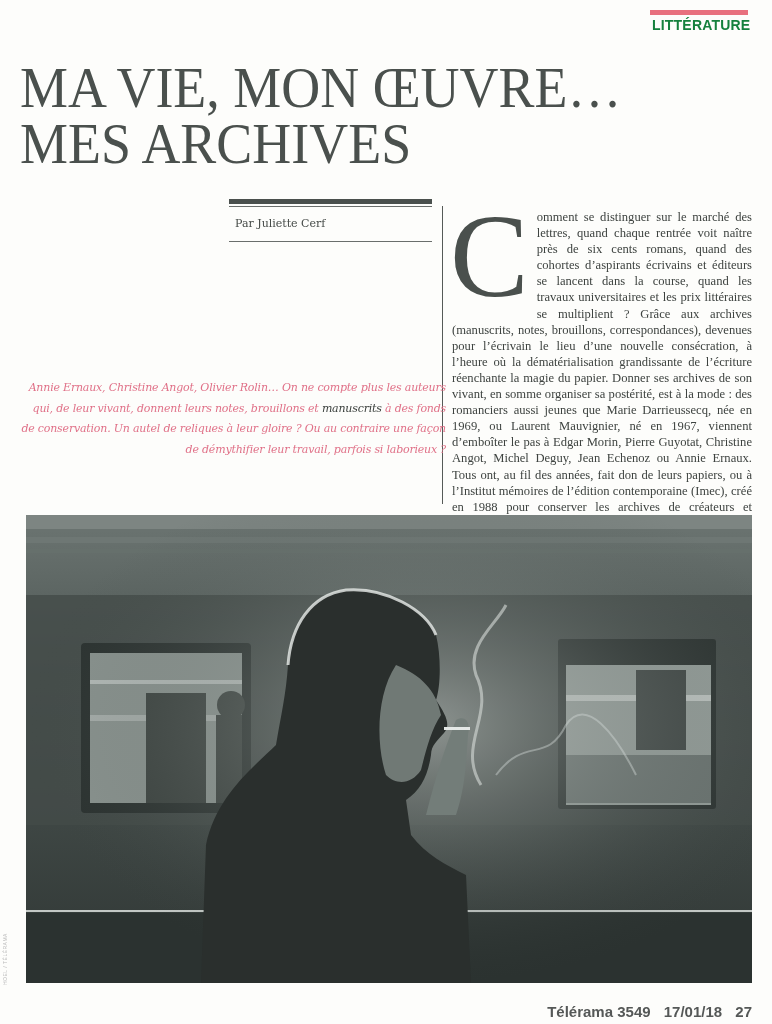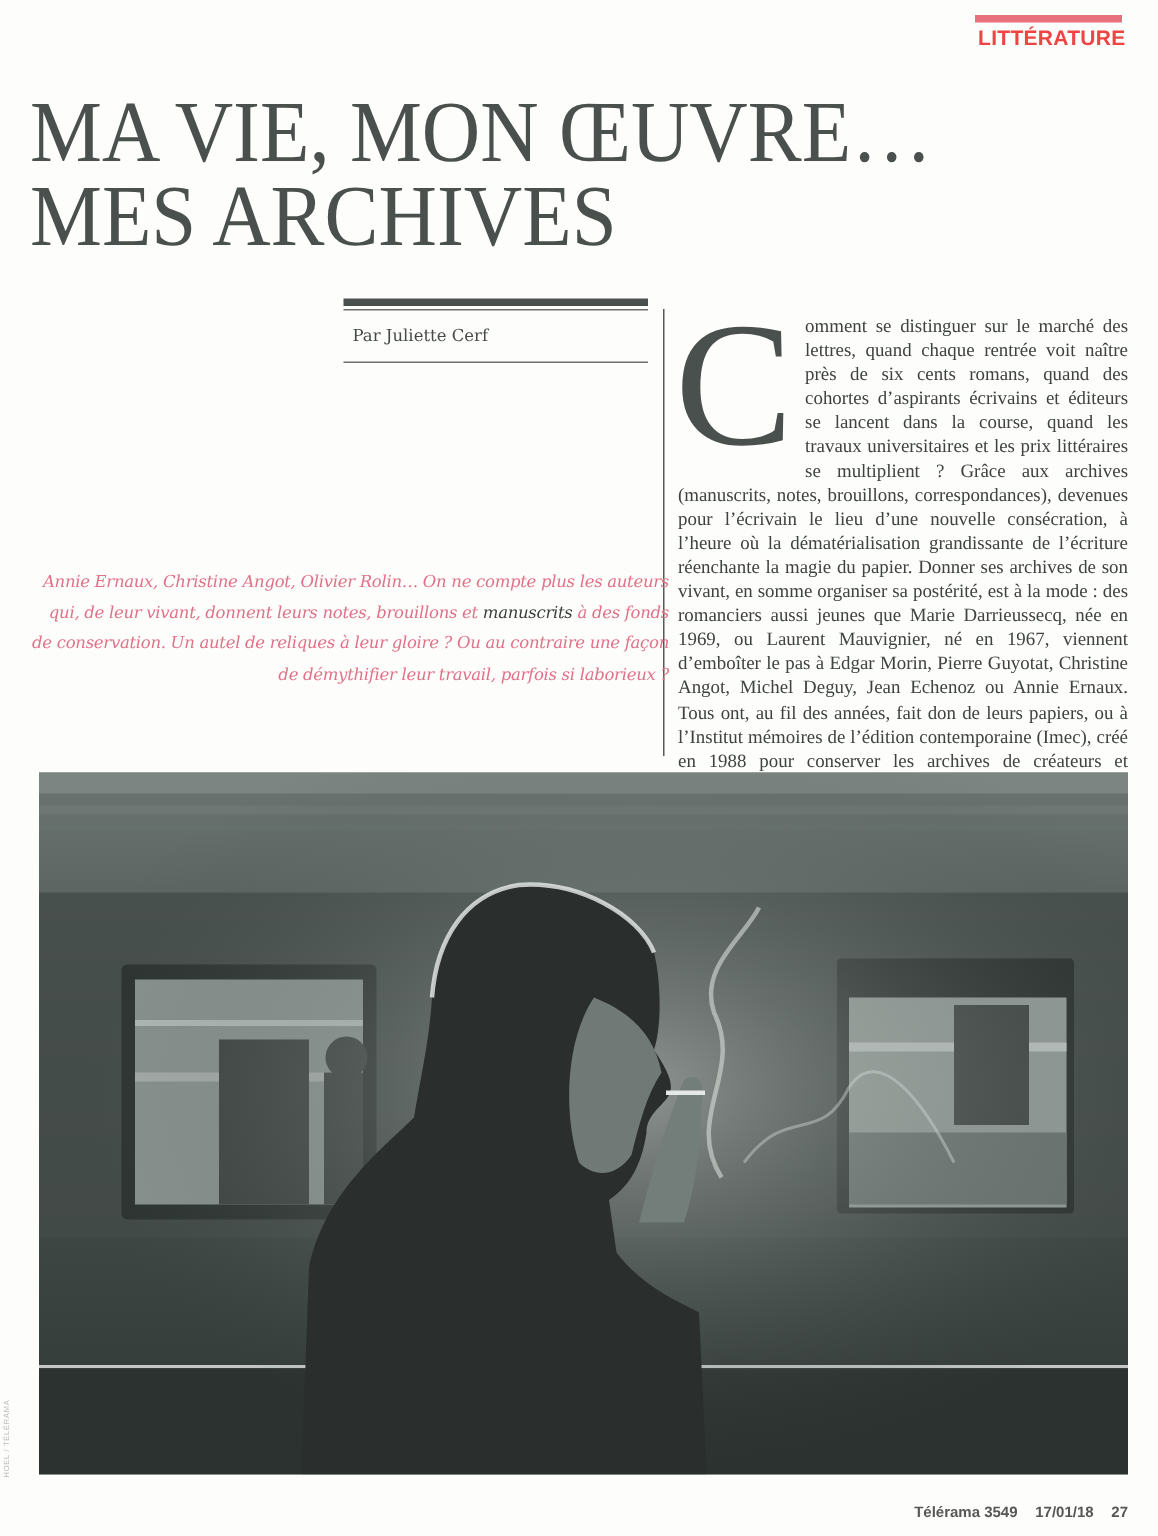--- a/index.html
+++ b/index.html
@@ -6,21 +6,21 @@
     html, body { width: 772px; height: 1024px; background: #fdfdfb; overflow: hidden; }
     body { position: relative; font-family: "DejaVu Serif", serif; color: #3a3f3c; }
 
     .section-bar {
       position: absolute; left: 650px; top: 10px; width: 98px; height: 5px;
       background: #e8707e;
     }
     .section-label {
       position: absolute; left: 652px; top: 17px; width: 100px;
       font-family: "Liberation Sans", sans-serif; font-weight: bold;
-      font-size: 14px; letter-spacing: 0.2px; color: #ef4444;
+      font-size: 14px; letter-spacing: 0.2px; color: #15803d;
     }
 
     .headline {
       position: absolute; left: 20px; top: 60px; width: 700px;
       font-family: "Liberation Serif", serif; font-weight: normal;
       font-size: 58px; line-height: 56px; color: #4a504d;
       letter-spacing: 0px;
       transform: scaleX(0.93); transform-origin: left top;
     }
 
@@ -80,21 +80,21 @@
     .photo-credit {
       position: absolute; left: 2px; top: 985px;
       transform: rotate(-90deg); transform-origin: left top;
       font-family: "Liberation Sans", sans-serif; font-size: 5px;
       color: #bbbbbb; letter-spacing: 0.5px; white-space: nowrap;
     }
 
     .footer {
       position: absolute; right: 20px; top: 1003px;
       font-family: "Liberation Sans", sans-serif; font-weight: bold;
-      font-size: 10px; color: #555857; white-space: nowrap;
+      font-size: 15px; color: #555857; white-space: nowrap;
     }
     .footer span { margin-left: 9px; }
     .footer span:first-child { margin-left: 0; }
   </style>
 </head>
 <body>
 
 <div class="section-bar"></div>
 <div class="section-label">LITTÉRATURE</div>
 

